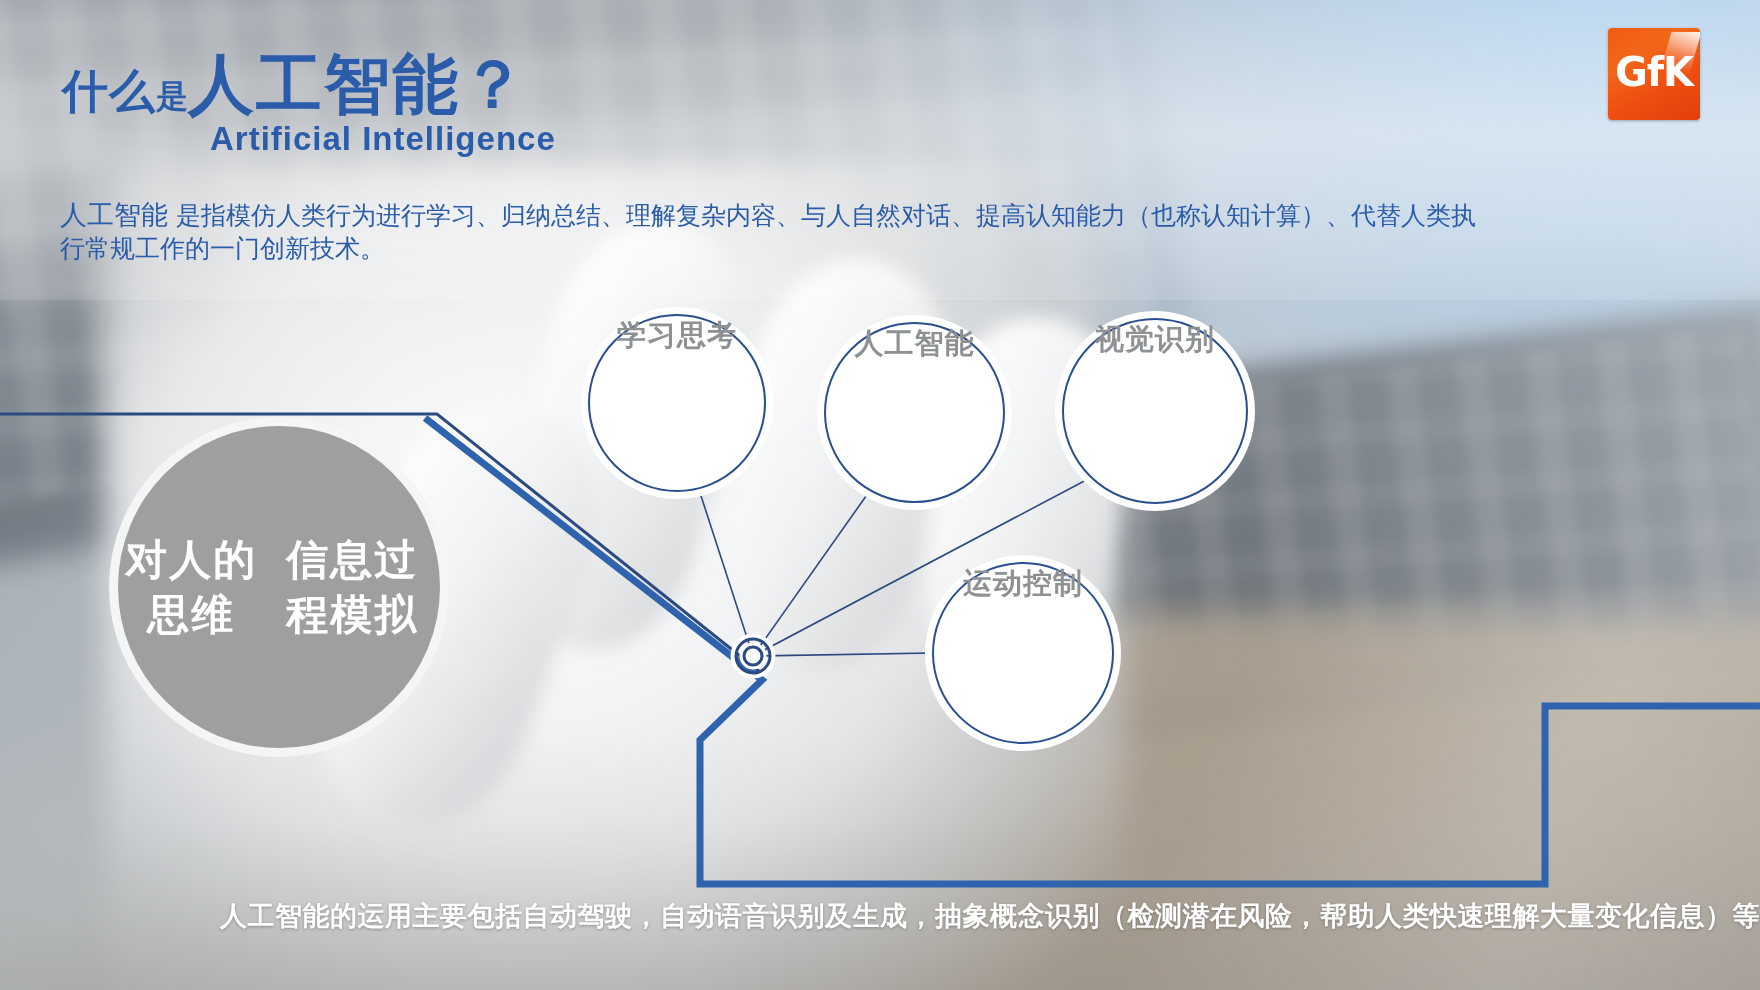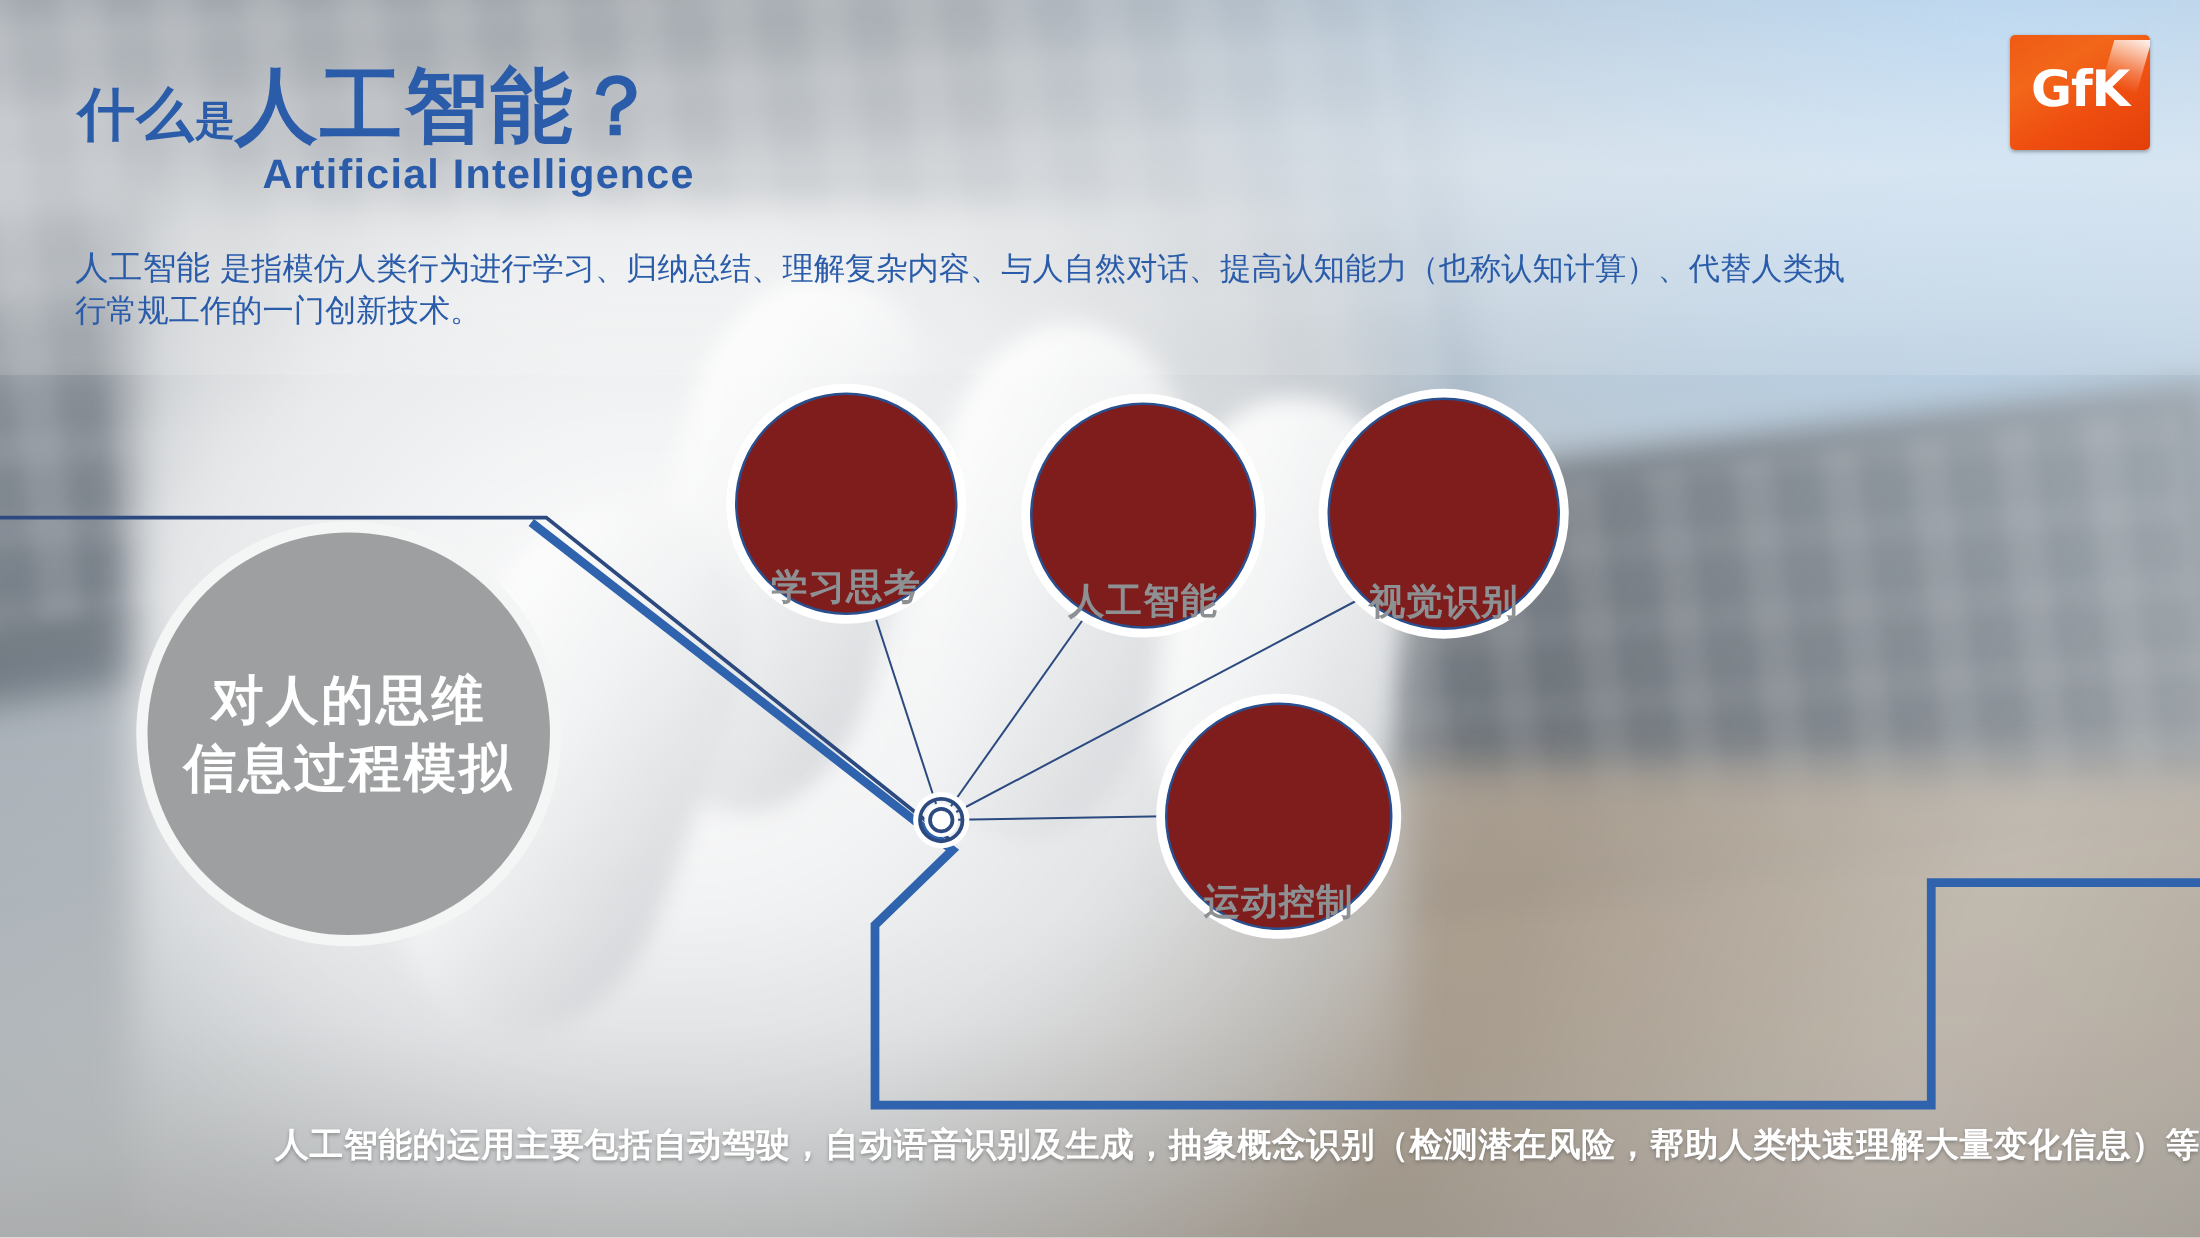--- a/index.html
+++ b/index.html
@@ -79,21 +79,21 @@
     background:linear-gradient(180deg,rgba(255,255,255,.10) 0%,rgba(255,255,255,.26) 24%,rgba(255,255,255,.10) 52%,rgba(255,255,255,.00) 74%,rgba(120,120,120,.10) 100%);
   }
   
   .bg-topwash{position:absolute;left:0;right:0;top:0;height:300px;
     background:linear-gradient(180deg,rgba(255,255,255,.30) 0%,rgba(255,255,255,.50) 45%,rgba(255,255,255,.12) 100%);}
   .bg-botwash{position:absolute;left:0;right:0;bottom:0;height:170px;
     background:linear-gradient(0deg,rgba(140,140,140,.22) 0%,rgba(160,160,160,.10) 60%,rgba(255,255,255,0) 100%);}
 
   
   .logo{
-    position:absolute;left:1608px;top:28px;width:112px;height:92px;
+    position:absolute;left:1608px;top:28px;width:92px;height:92px;
     border-radius:4px;
     background:linear-gradient(150deg,#f05a14 0%,#f2671a 30%,#ef4e10 62%,#e23f0a 100%);
     box-shadow:0 1px 3px rgba(0,0,0,.30);
     overflow:hidden;
   }
   .logo-shine{
     position:absolute;right:6px;top:4px;width:30px;height:52px;
     background:linear-gradient(200deg,rgba(255,255,255,.95) 0%,rgba(255,255,255,.25) 45%,rgba(255,255,255,0) 70%);
     transform:skewX(-16deg);
   }
@@ -126,39 +126,39 @@
     font-size:25px;font-weight:normal;color:#2a5caa;line-height:1.28;
   }
   .lead .kw{font-size:27px;}
 
   
   .diagram{position:absolute;inset:0;}
 
   
   .node{
     position:absolute;border-radius:50%;
-    background:#7f1d1d;
+    background:#ffffff;
     border:2px solid #2a4f8f;
     box-shadow:0 0 0 7px #ffffff, 0 2px 6px rgba(40,60,90,.18);
-    display:flex;align-items:flex-end;justify-content:center;
+    display:flex;align-items:flex-start;justify-content:center;
     font-family:"DejaVu Sans","Liberation Sans",sans-serif;
     font-weight:bold;color:#8e9194;font-size:29px;letter-spacing:1px;
     text-align:center;
   }
   #node-1{left:588px;top:314px;width:174px;height:174px;}
   #node-2{left:824px;top:322px;width:177px;height:177px;}
   #node-3{left:1062px;top:318px;width:182px;height:182px;}
   #node-4{left:932px;top:562px;width:178px;height:178px;}
 
   .bignode{
     position:absolute;left:118px;top:426px;width:322px;height:322px;
     border-radius:50%;
     background:#9d9fa0;
     box-shadow:0 0 0 9px #f4f5f5, 0 2px 8px rgba(60,60,60,.20);
-    display:flex;flex-direction:column;align-items:center;justify-content:center;
+    display:flex;flex-direction:row;align-items:center;justify-content:center;
     font-family:"DejaVu Sans","Liberation Sans",sans-serif;
     font-weight:bold;color:#ffffff;font-size:42px;line-height:1.32;letter-spacing:2px;
     text-align:center;
   }
 
   
   .caption{
     position:absolute;left:0;right:0;top:898px;
     text-align:right;
     font-family:"DejaVu Sans","Liberation Sans",sans-serif;

